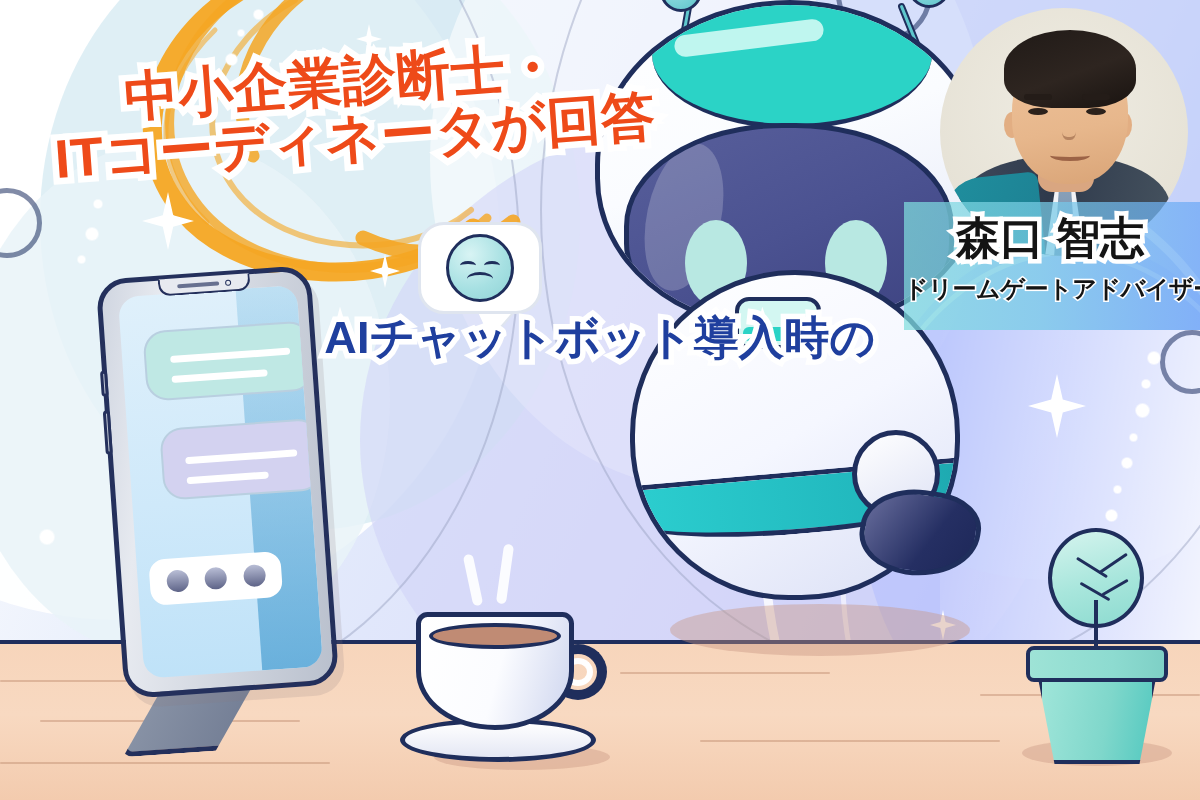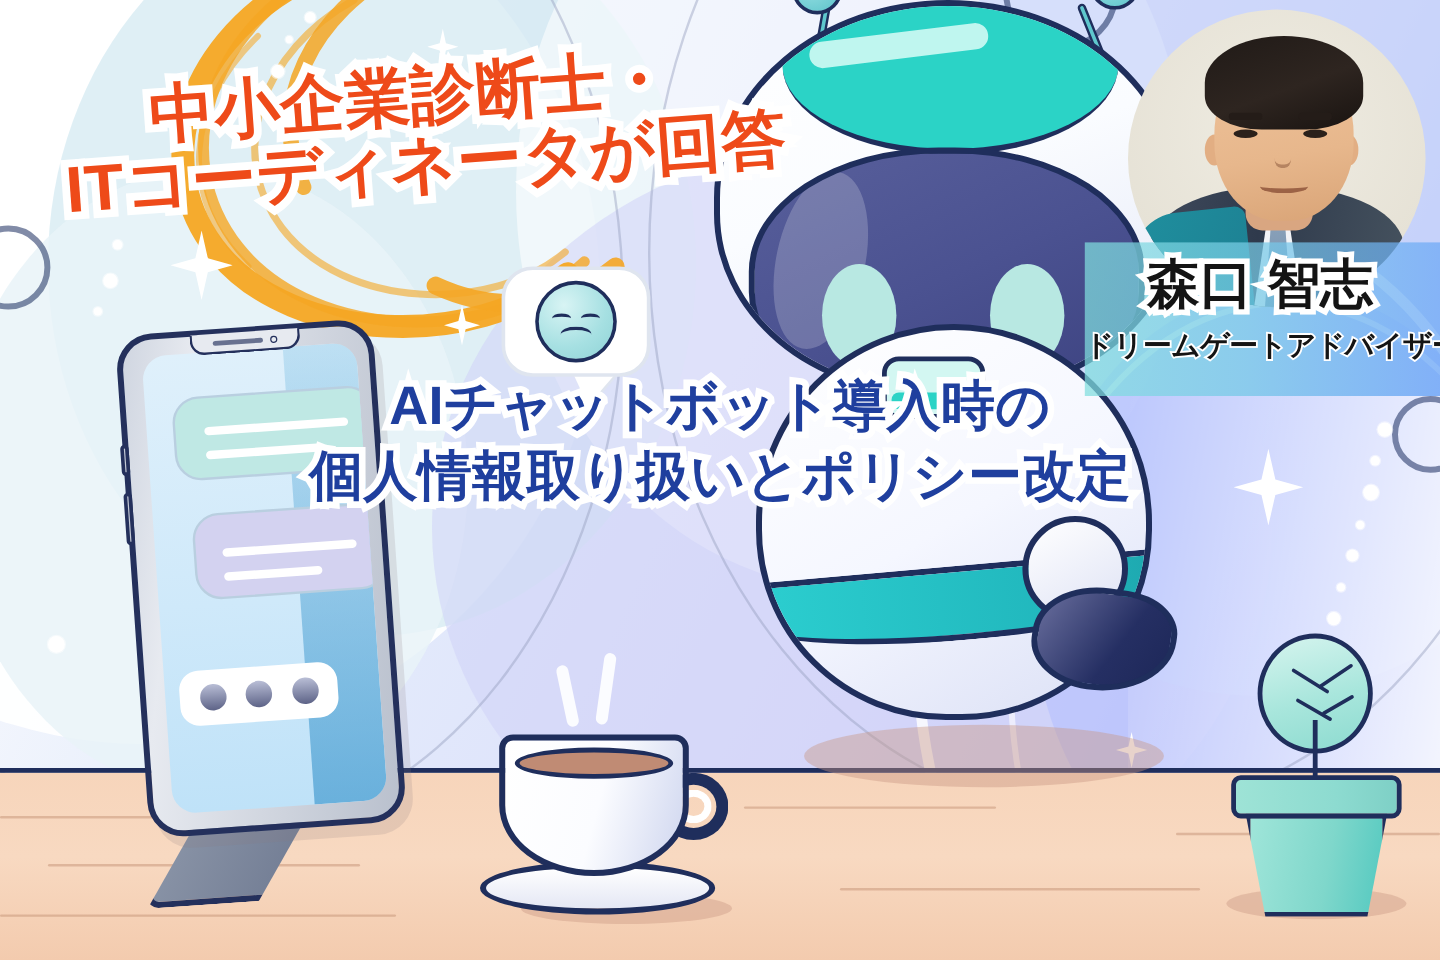--- a/index.html
+++ b/index.html
@@ -419,21 +419,20 @@
     <div class="pot"></div>
   </div>
 
   <div id="redHead">
     <div class="ln ln1">中小企業診断士・</div>
     <div class="ln ln2">ITコーディネータが回答</div>
   </div>
 
   <div id="mainTitle">
     <div class="sub">AIチャットボット導入時の</div>
-    <div class="sub sub2">個人情報取り扱いとポリシー改定</div>
   </div>
 
   <div id="advisor">
     <div class="photo">
       <div class="pt pt-suit"></div>
       <div class="pt pt-suitL"></div>
       <div class="pt pt-shirt"></div>
       <div class="pt pt-tie"></div>
       <div class="pt pt-neck"></div>
       <div class="pt pt-ear" style="left:64px;"></div>

